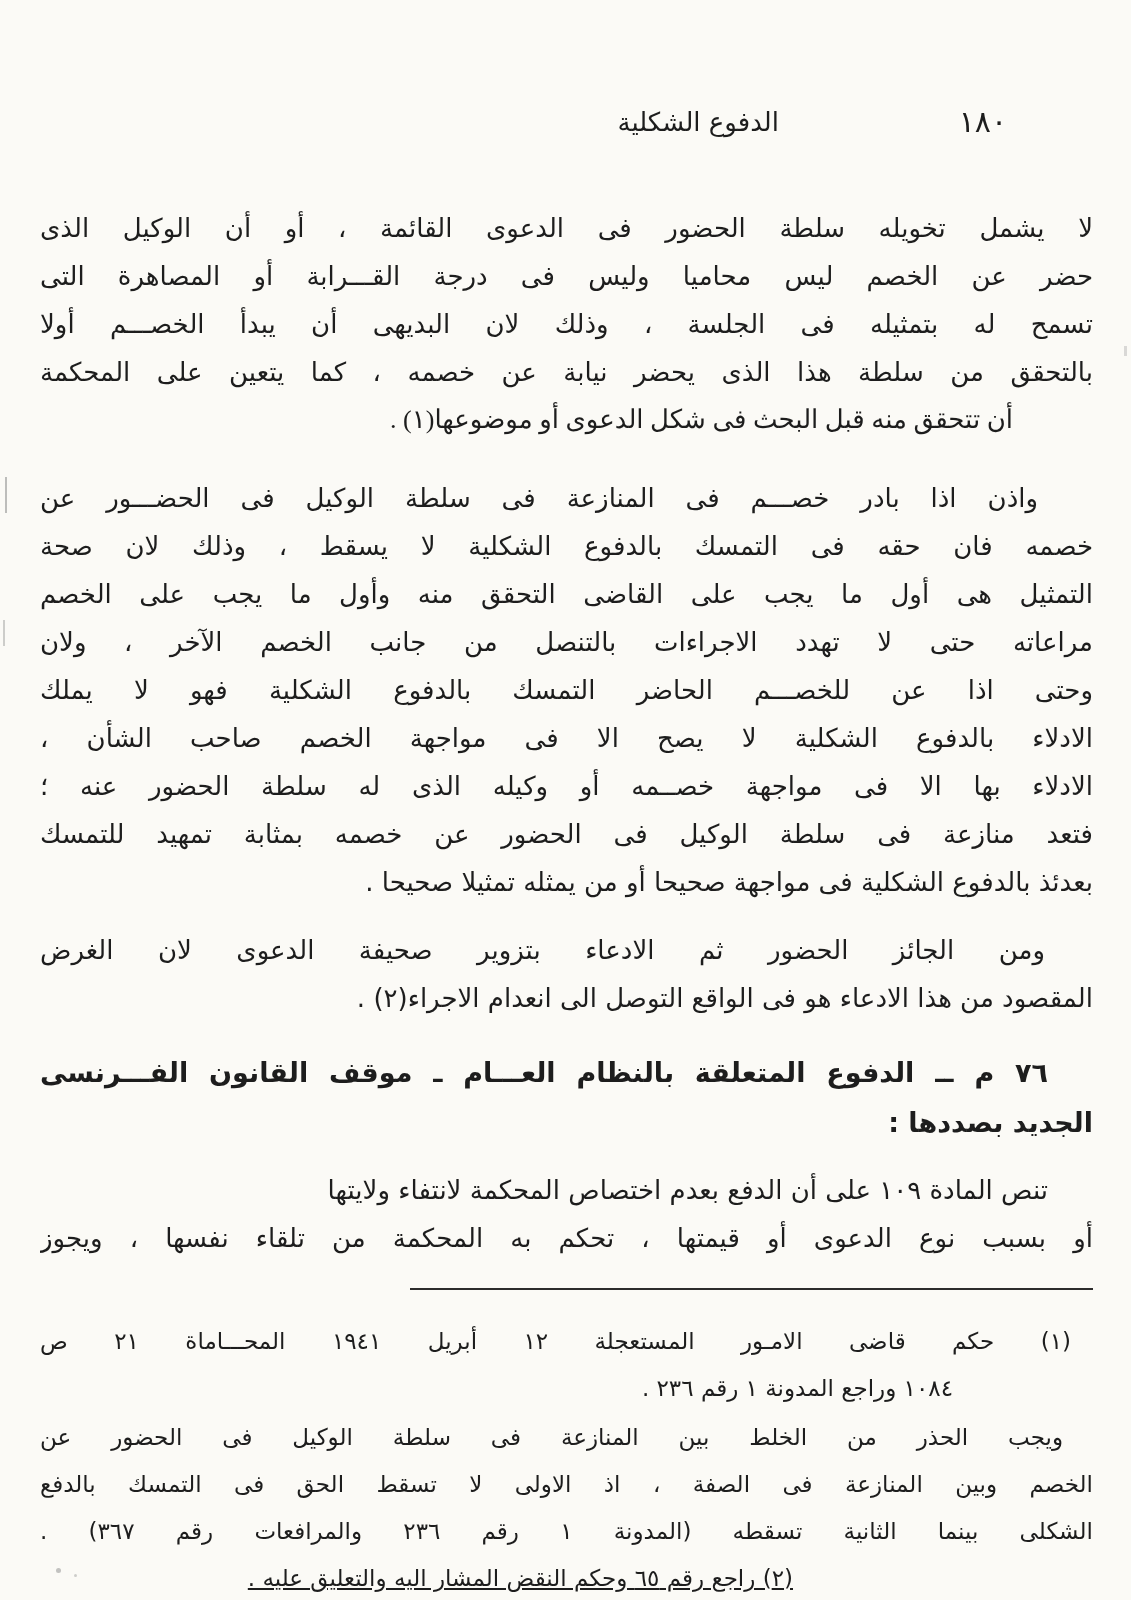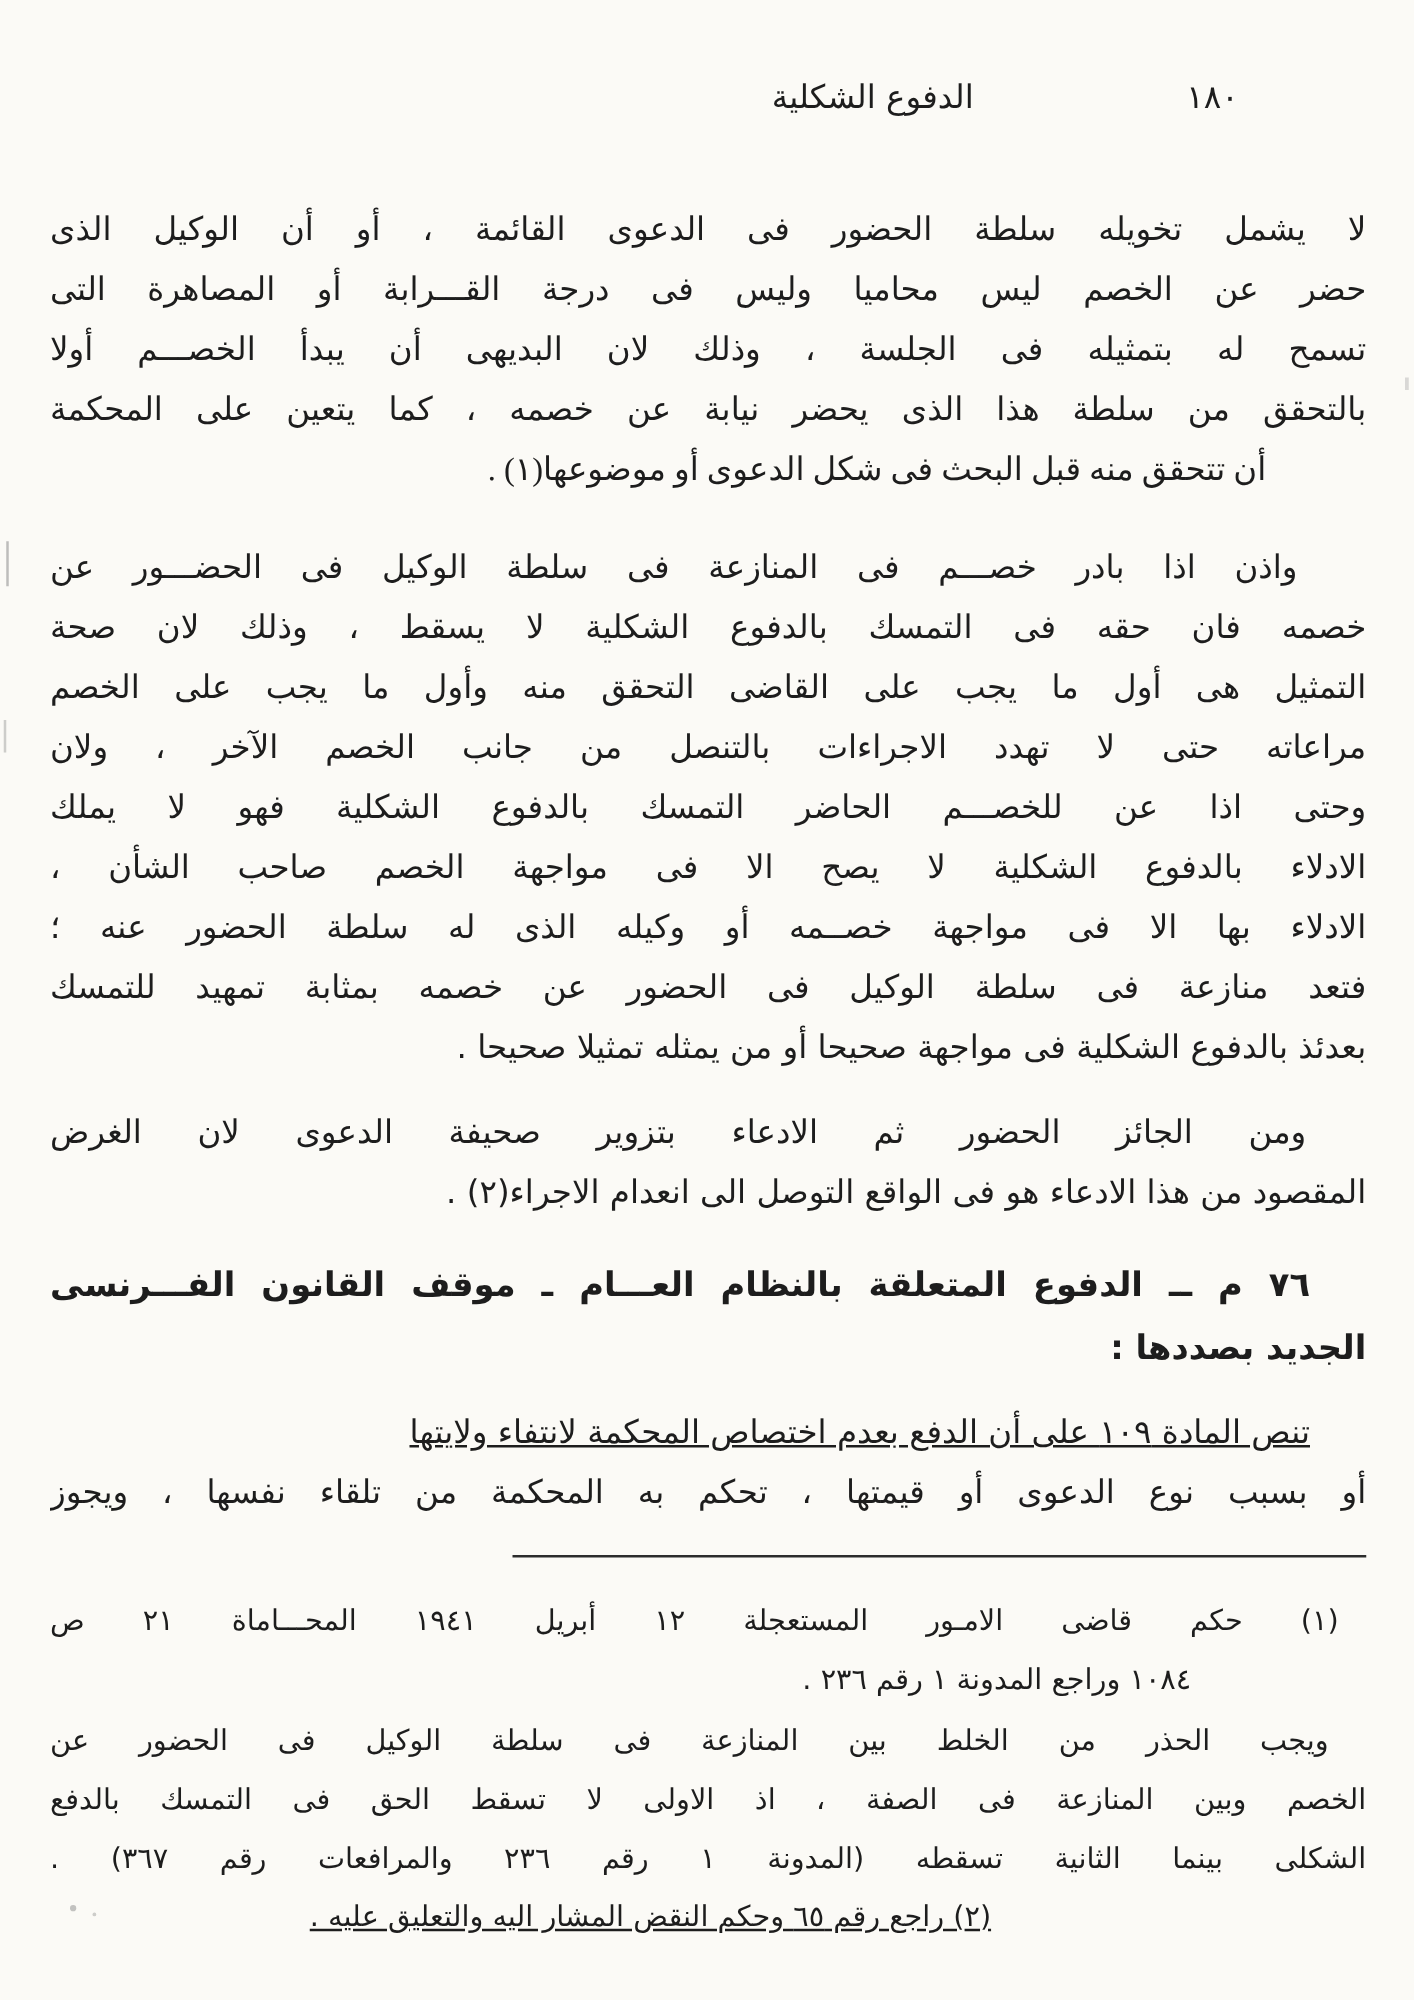--- a/index.html
+++ b/index.html
@@ -12,35 +12,36 @@
     width:1131px;height:1600px;
     background:var(--paper);
     position:relative;overflow:hidden;
     font-family:"DejaVu Sans",sans-serif;
     color:var(--ink);
   }
   .page{
     position:absolute;inset:0;
     padding:0 38px 0 40px;
     direction:rtl;
+    margin-top:44px;
   }
   
   .running-head{
     position:relative;
     margin-top:58px;
     height:44px;
   }
   .book-title{
     position:absolute;right:314px;top:0;
     font-size:26px;line-height:40px;
     letter-spacing:1px;
   }
   .page-number{
-    position:absolute;right:102px;top:0;
-    font-size:26px;line-height:40px;
+    position:absolute;right:86px;top:0;
+    font-size:30px;line-height:40px;
   }
   
   .line{
     height:48px;line-height:48px;
     font-size:26px;
     overflow:hidden;
     white-space:nowrap;
   }
   .align-justify{
     text-align:justify;text-align-last:justify;
@@ -110,21 +111,21 @@
     </section>
   <section class="body-para p3">
       <div class="line align-justify" style="text-indent: 48px;">ومن الجائز الحضور ثم الادعاء بتزوير صحيفة الدعوى لان الغرض</div>
       <div class="line align-start">المقصود من هذا الادعاء هو فى الواقع التوصل الى انعدام الاجراء(٢) .</div>
     </section>
   <section class="section-heading">
       <div class="line align-justify" style="text-indent: 45px;">٧٦ م ــ الدفوع المتعلقة بالنظام العـــام ـ موقف القانون الفـــرنسى</div>
       <div class="line align-left">الجديد بصددها :</div>
     </section>
   <section class="body-para p4">
-      <div class="line align-start" style="text-indent: 45px; text-decoration: underline;">تنص المادة ١٠٩ على أن الدفع بعدم اختصاص المحكمة لانتفاء ولايتها</div>
+      <div class="line align-start" style="text-indent: 45px;">تنص المادة ١٠٩ على أن الدفع بعدم اختصاص المحكمة لانتفاء ولايتها</div>
       <div class="line align-justify">أو بسبب نوع الدعوى أو قيمتها ، تحكم به المحكمة من تلقاء نفسها ، ويجوز</div>
     </section>
 
   <div class="footnote-rule"></div>
 
   <section class="footnote f1">
       <div class="line align-justify" style="text-indent: 22px;">(١) حكم قاضى الامـور المستعجلة ١٢ أبريل ١٩٤١ المحـــاماة ٢١ ص</div>
       <div class="line align-start" style="margin-right: 140px;">١٠٨٤ وراجع المدونة ١ رقم ٢٣٦ .</div>
     </section>
   <section class="footnote f2">

